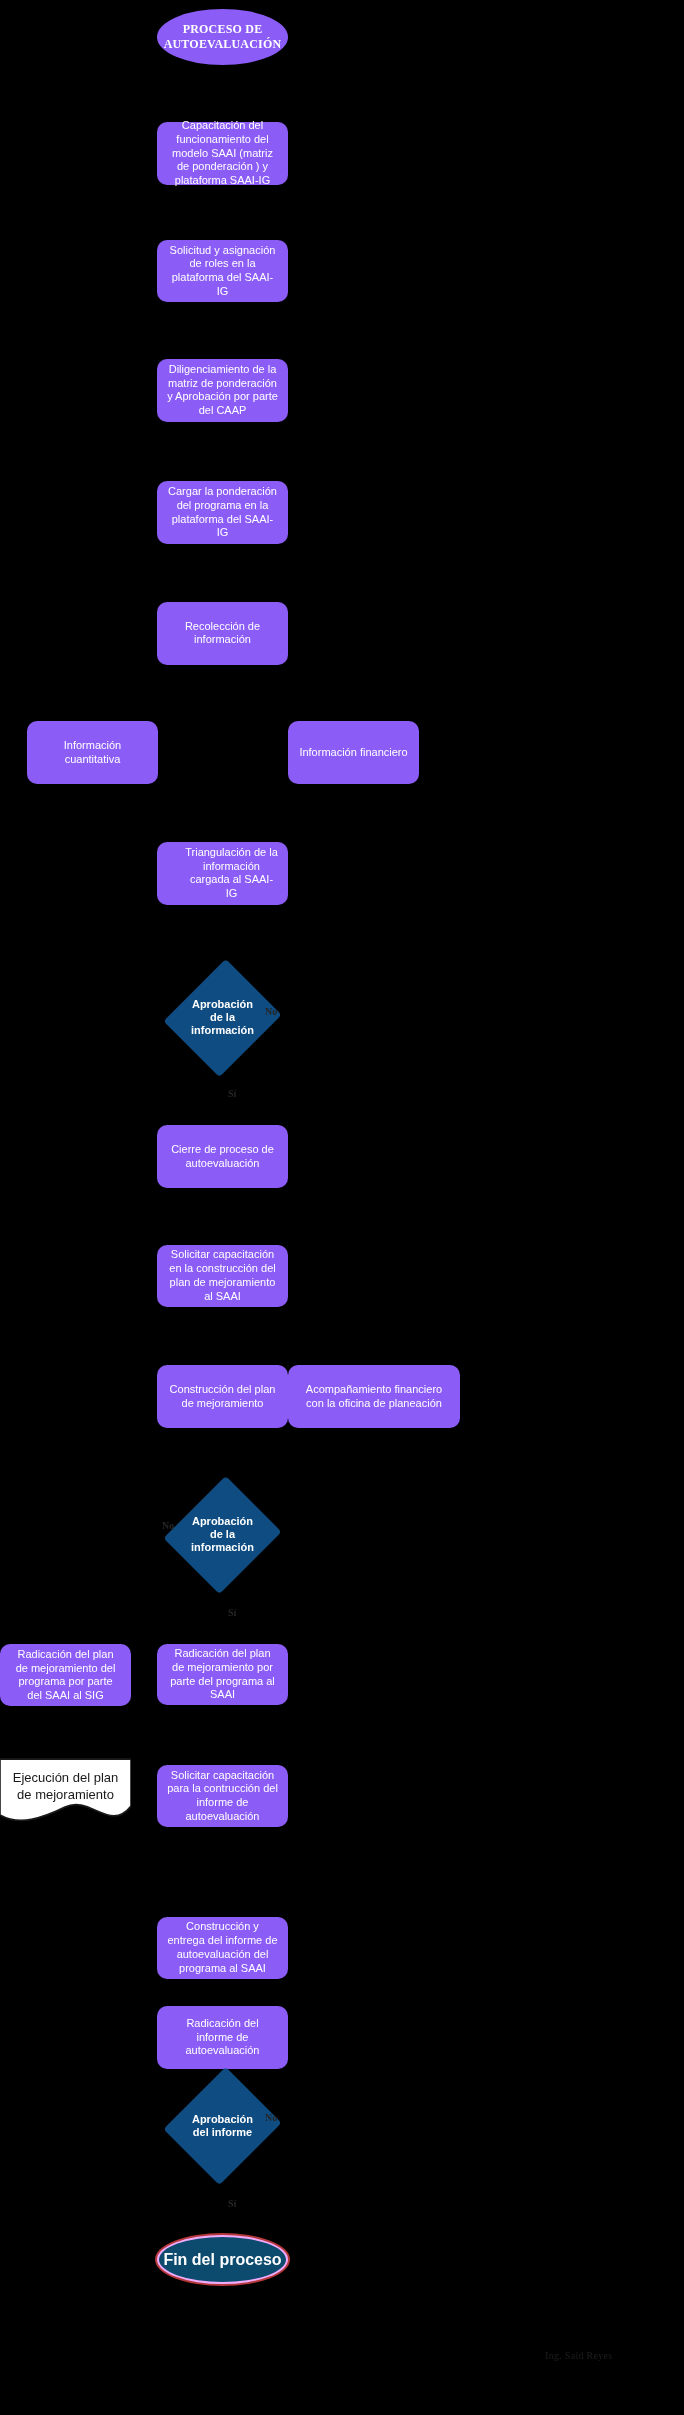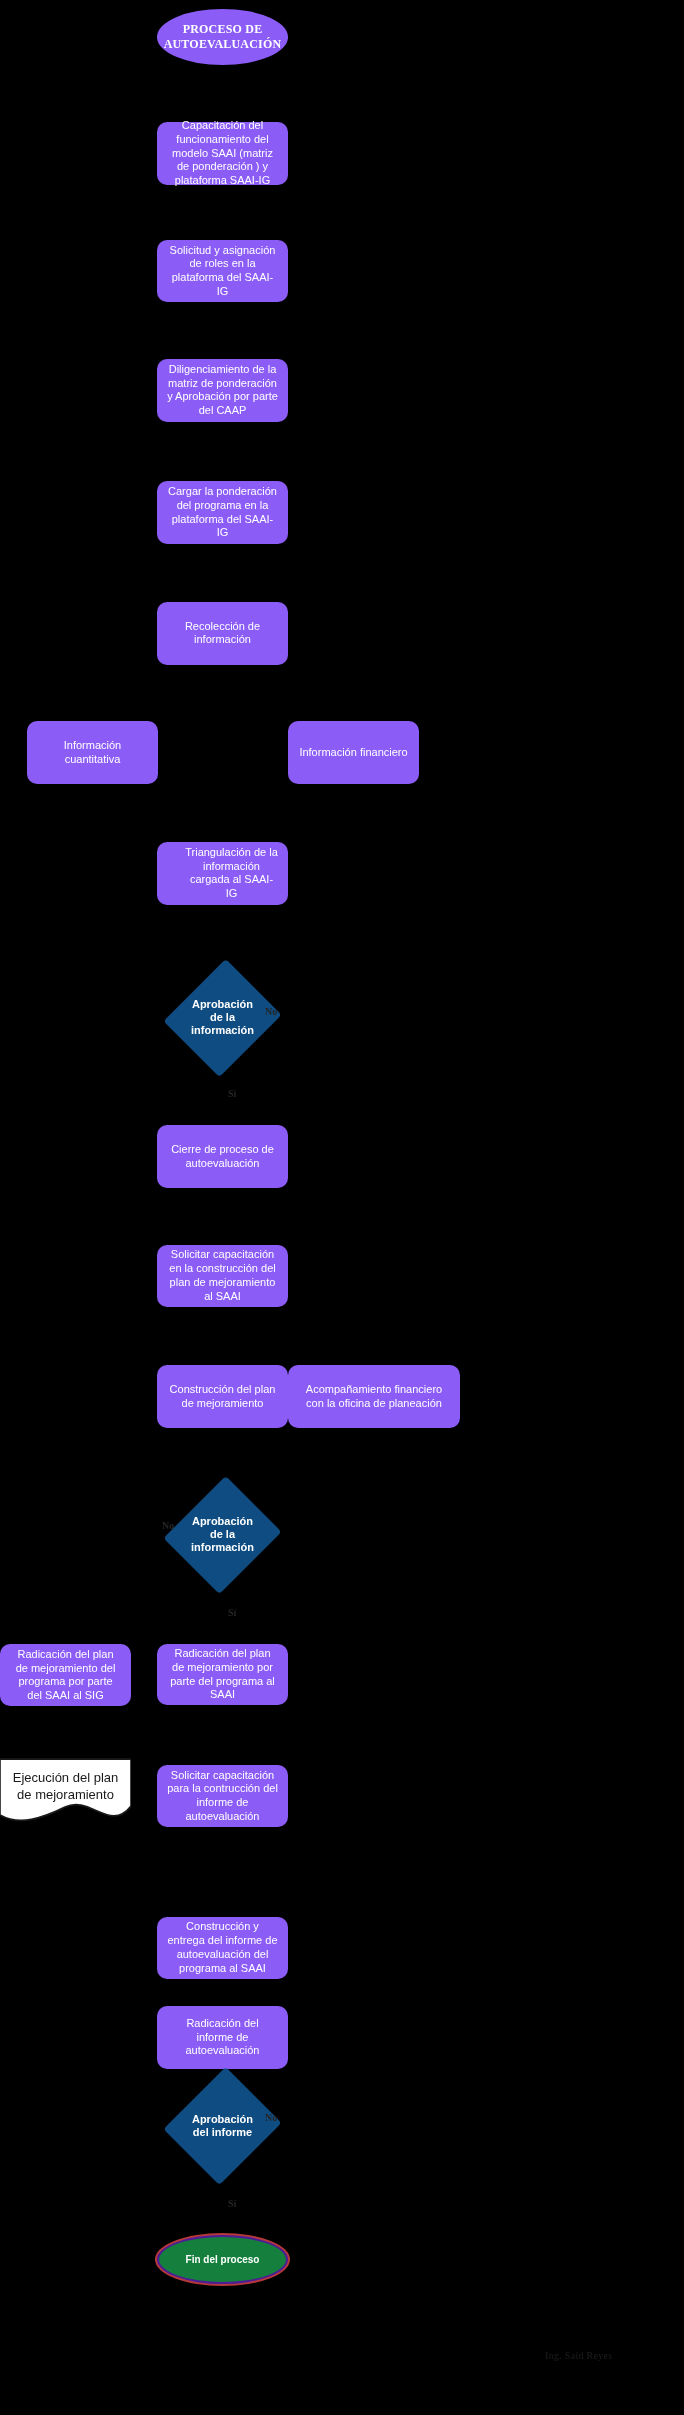--- a/index.html
+++ b/index.html
@@ -38,26 +38,26 @@
     background:#8b5cf6;
     border-radius:50%;
     color:#ffffff;
     font-size:12px;
     font-weight:bold;
     font-family:"Liberation Serif", serif;
     letter-spacing:.2px;
   }
 
   .terminator-end{
-    background:#15803d;
+    background:#0c4a6e;
     border-radius:50%;
     color:#ffffff;
-    font-size:10px;
-    font-weight:bold;
-    border:2px solid #4c1d95;
+    font-size:16px;
+    font-weight:bold;
+    border:2px solid #f0abfc;
     box-shadow:0 0 0 2px #B5383B;
   }
 
   
   .decision{
     background:transparent;
   }
   .decision .dia-shape{
     position:absolute;
     inset:0;

